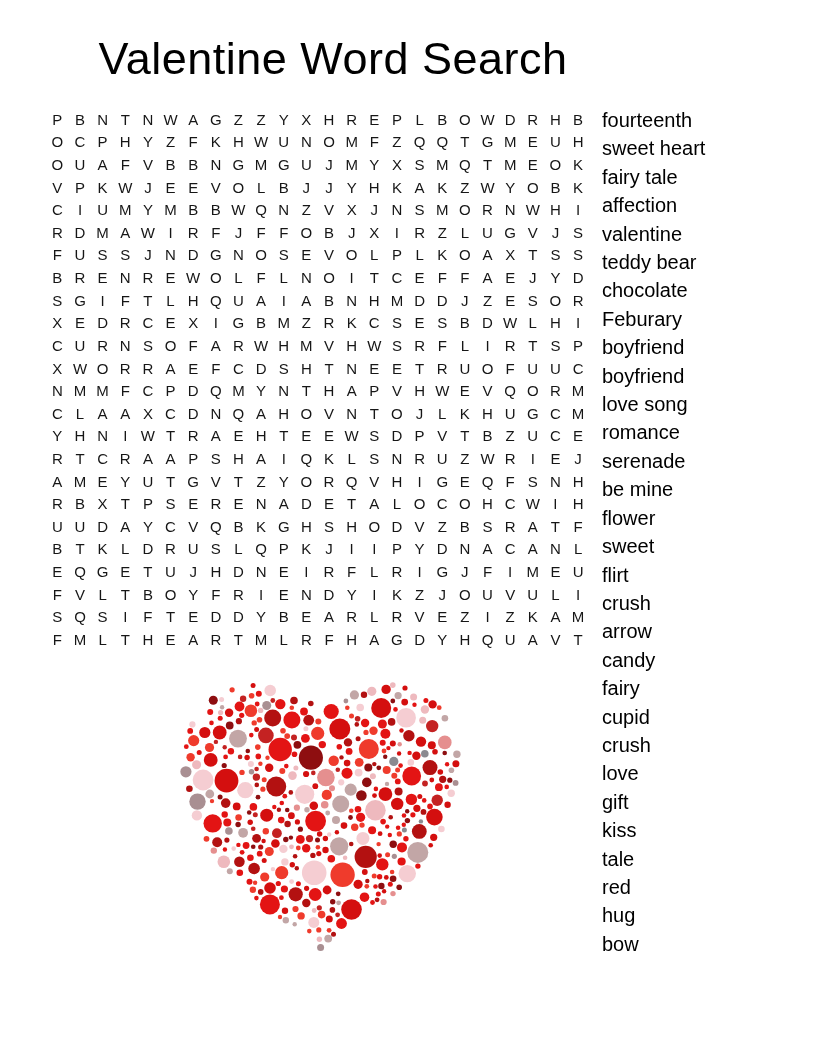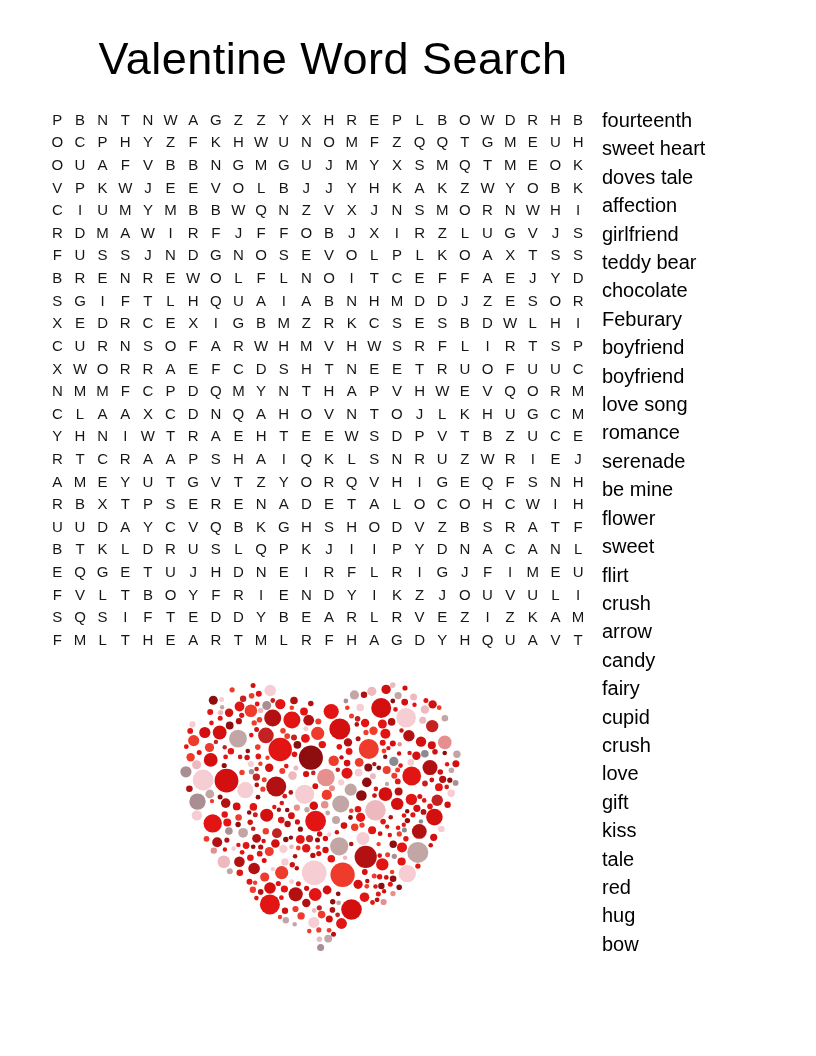--- a/index.html
+++ b/index.html
@@ -614,23 +614,23 @@
     <span class="cell">Q</span>
     <span class="cell">U</span>
     <span class="cell">A</span>
     <span class="cell">V</span>
     <span class="cell">T</span>
   </div>
 
 <ul class="word-list" id="words">
     <li>fourteenth</li>
     <li>sweet heart</li>
-    <li>doves tale</li>
+    <li>fairy tale</li>
     <li>affection</li>
-    <li>girlfriend</li>
+    <li>valentine</li>
     <li>teddy bear</li>
     <li>chocolate</li>
     <li>Feburary</li>
     <li>boyfriend</li>
     <li>boyfriend</li>
     <li>love song</li>
     <li>romance</li>
     <li>serenade</li>
     <li>be mine</li>
     <li>flower</li>

